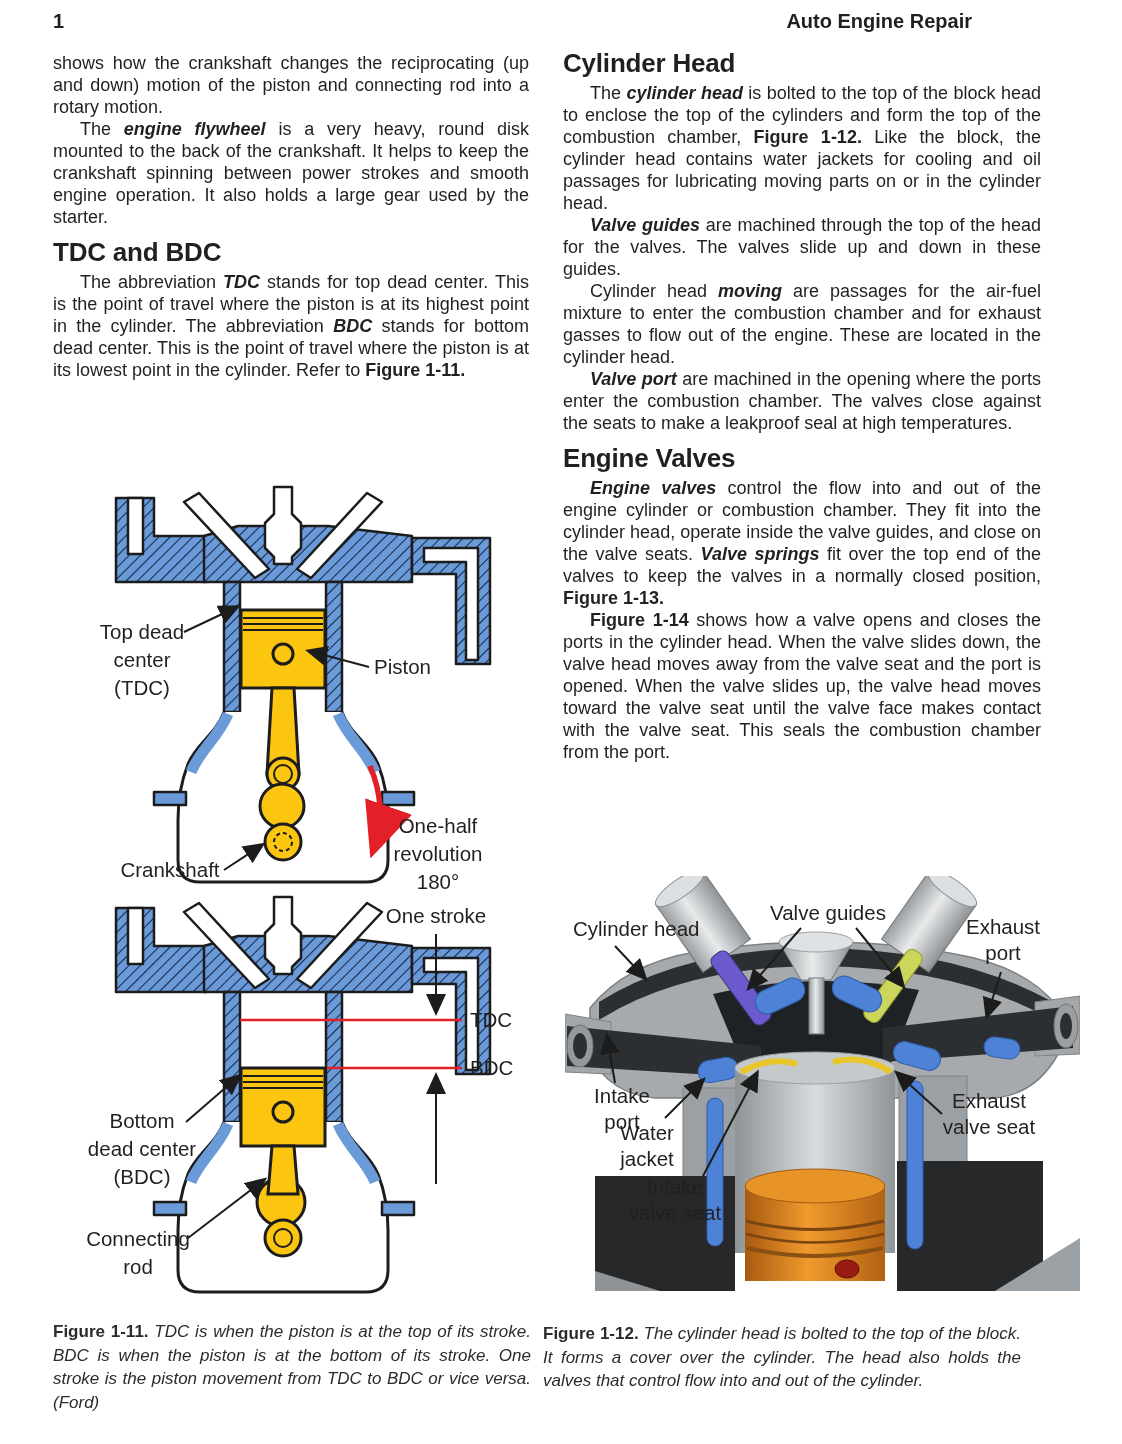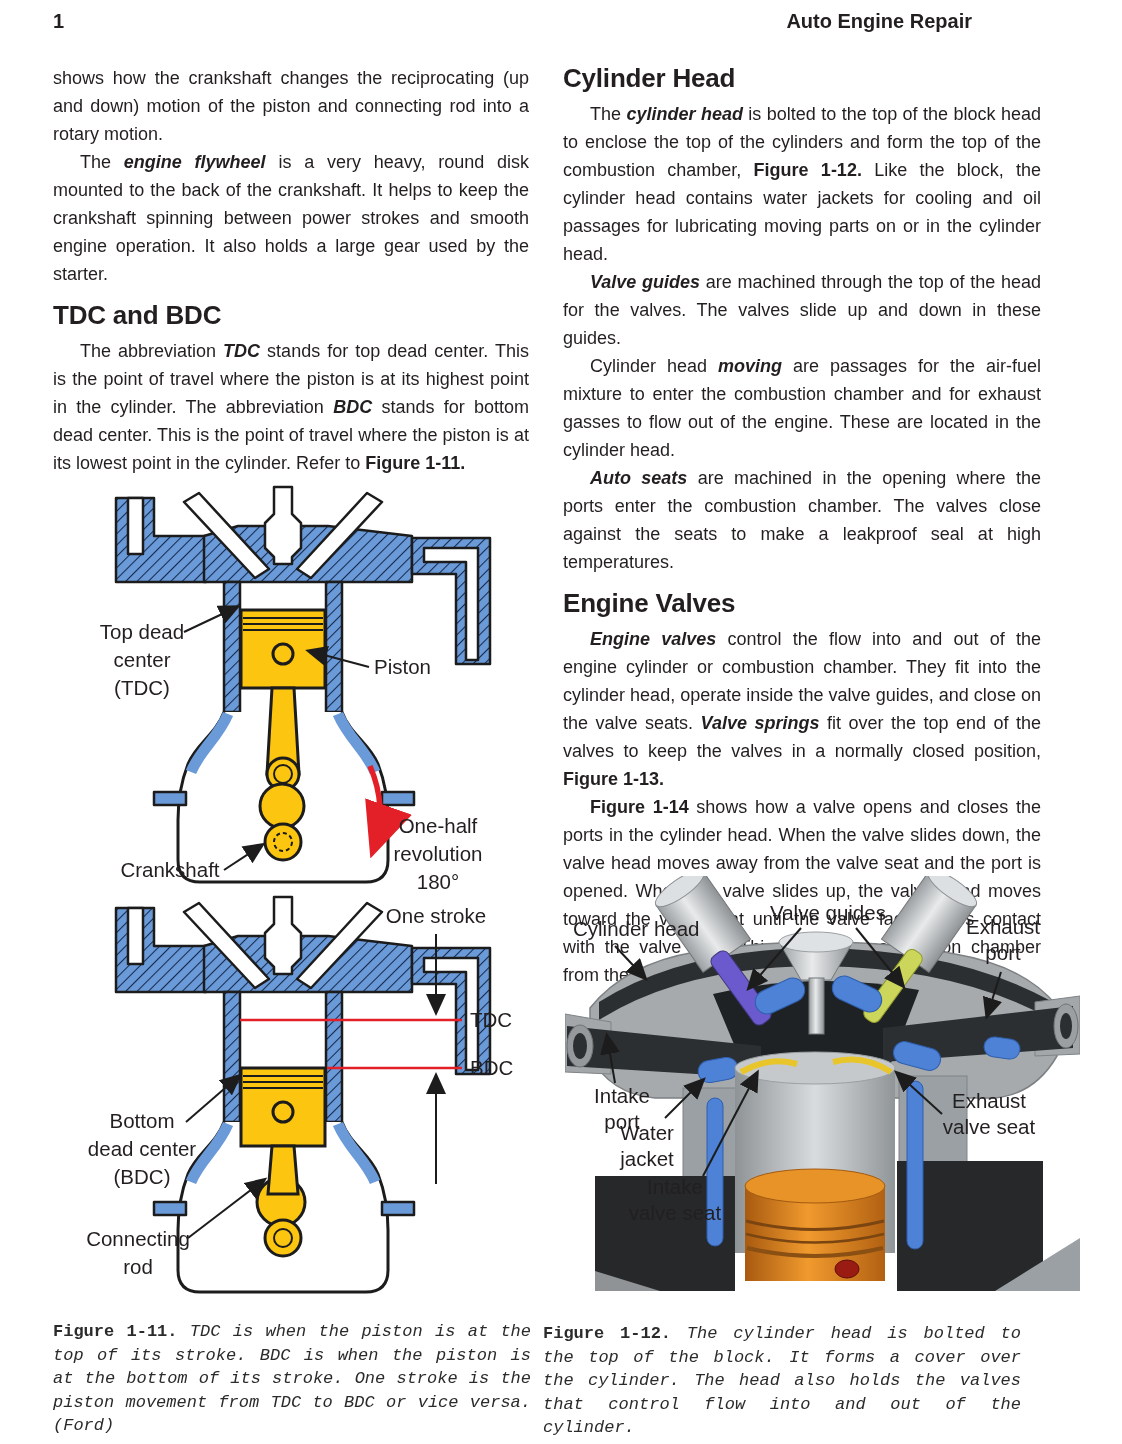--- a/index.html
+++ b/index.html
@@ -1,34 +1,34 @@
 <!DOCTYPE html>
 <html><head>
 <meta charset="utf-8">
 <style>
   html,body{margin:0;padding:0;background:#ffffff;}
   #page{position:relative;width:1122px;height:1444px;background:#fff;
         font-family:"Liberation Sans",sans-serif;color:#231f20;overflow:hidden;}
   .hdr{position:absolute;top:10px;font-size:20px;font-weight:700;color:#231f20;}
   #page-num{left:53px;}
   #hdr-title{right:150px;}
-  .col{position:absolute;top:64px;font-size:18px;line-height:28px;text-align:justify;}
+  .col{position:absolute;top:52px;font-size:18px;line-height:22px;text-align:justify;}
   #col-left{left:53px;width:476px;}
   #col-right{left:563px;width:478px;}
   .col p{margin:0;text-indent:27px;}
   .col p.noindent{text-indent:0;}
   .col h2{font-size:26px;font-weight:700;margin:13px 0 8px 0;text-align:left;letter-spacing:-0.2px;}
   .col h2.first{margin-top:0;}
   .run-b{font-weight:700;margin-top:48px;}
   .run-i{font-style:italic;}
   .run-bi{font-weight:700;font-style:italic;}
   figure{margin:0;padding:0;}
   #fig11{position:absolute;left:38px;top:476px;width:502px;height:834px;}
   #fig12{position:absolute;left:565px;top:876px;width:515px;height:430px;}
-  .caption{position:absolute;font-size:17px;line-height:23.5px;text-align:justify;color:#2b2b2b;font-family:Liberation Mono, monospace;}
+  .caption{position:absolute;font-size:17px;line-height:23.5px;text-align:justify;color:#2b2b2b;}
   #cap11{left:53px;top:1320px;width:478px;}
   #cap12{left:543px;top:1322px;width:478px;}
   .svglbl{font-family:"Liberation Sans",sans-serif;font-size:20.5px;fill:#231f20;}
   .ldr{stroke:#1c1c1c;stroke-width:2;fill:none;}
 </style>
 </head>
 <body>
 
 <div id="page">
 
@@ -40,21 +40,21 @@
     <p><span>The </span><span class="run-bi">engine flywheel</span><span> is a very heavy, round disk mounted to the back of the crankshaft. It helps to keep the crankshaft spinning between power strokes and smooth engine operation. It also holds a large gear used by the starter.</span></p>
     <h2>TDC and BDC</h2>
     <p><span>The abbreviation </span><span class="run-bi">TDC</span><span> stands for top dead center. This is the point of travel where the piston is at its highest point in the cylinder. The abbreviation </span><span class="run-bi">BDC</span><span> stands for bottom dead center. This is the point of travel where the piston is at its lowest point in the cylinder. Refer to </span><span class="run-b">Figure 1-11.</span></p>
   </div>
 
   <div id="col-right" class="col">
     <h2 class="first">Cylinder Head</h2>
     <p><span>The </span><span class="run-bi">cylinder head</span><span> is bolted to the top of the block head to enclose the top of the cylinders and form the top of the combustion chamber, </span><span class="run-b">Figure 1-12.</span><span> Like the block, the cylinder head contains water jackets for cooling and oil passages for lubricating moving parts on or in the cylinder head.</span></p>
     <p><span class="run-bi">Valve guides</span><span> are machined through the top of the head for the valves. The valves slide up and down in these guides.</span></p>
     <p><span>Cylinder head </span><span class="run-bi">moving</span><span> are passages for the air-fuel mixture to enter the combustion chamber and for exhaust gasses to flow out of the engine. These are located in the cylinder head.</span></p>
-    <p><span class="run-bi">Auto seats</span><span> are machined in the opening where the ports enter the combustion chamber. The valves close against the seats to make a leakproof seal at high temperatures.</span></p>
+    <p><span class="run-bi">Valve port</span><span> are machined in the opening where the ports enter the combustion chamber. The valves close against the seats to make a leakproof seal at high temperatures.</span></p>
     <h2>Engine Valves</h2>
     <p><span class="run-bi">Engine valves</span><span> control the flow into and out of the engine cylinder or combustion chamber. They fit into the cylinder head, operate inside the valve guides, and close on the valve seats. </span><span class="run-bi">Valve springs</span><span> fit over the top end of the valves to keep the valves in a normally closed position, </span><span class="run-b">Figure 1-13.</span></p>
     <p><span class="run-b">Figure 1-14</span><span> shows how a valve opens and closes the ports in the cylinder head. When the valve slides down, the valve head moves away from the valve seat and the port is opened. When the valve slides up, the valve head moves toward the valve seat until the valve face makes contact with the valve seat. This seals the combustion chamber from the port.</span></p>
   </div>
 
   <figure id="fig11">
   <svg viewBox="0 0 502 834" width="502" height="834">
     <defs>
       <pattern id="hatchB" patternUnits="userSpaceOnUse" width="8" height="8" patternTransform="rotate(45)">
         <rect width="8" height="8" fill="#6b9ad9"></rect>

